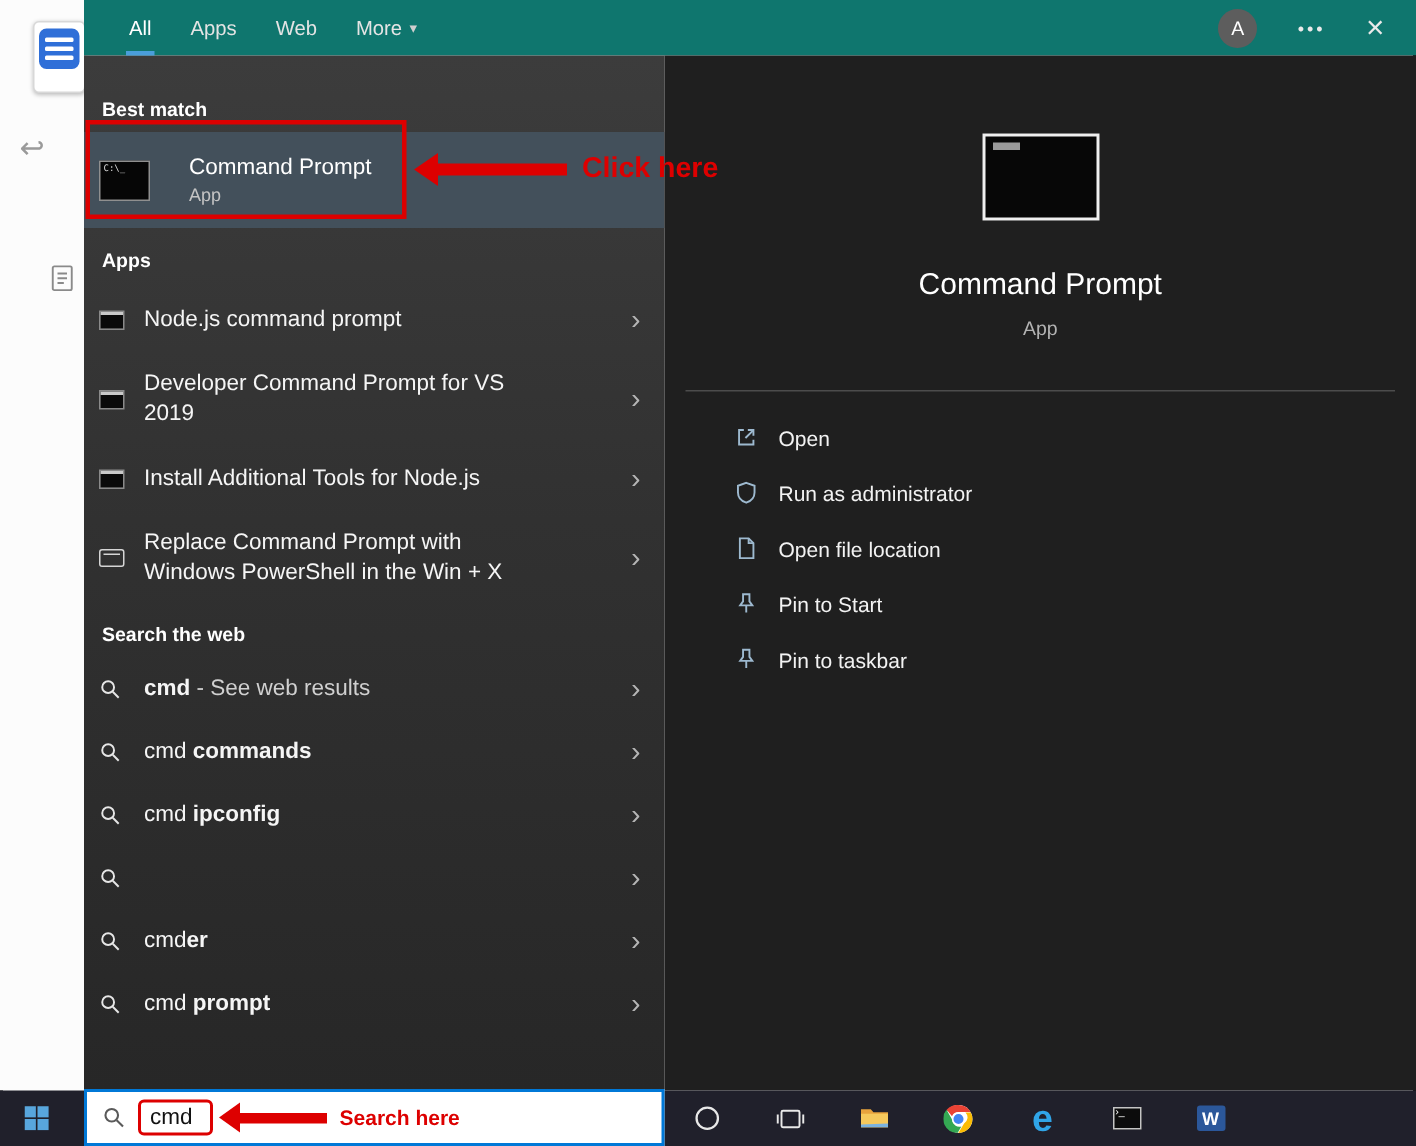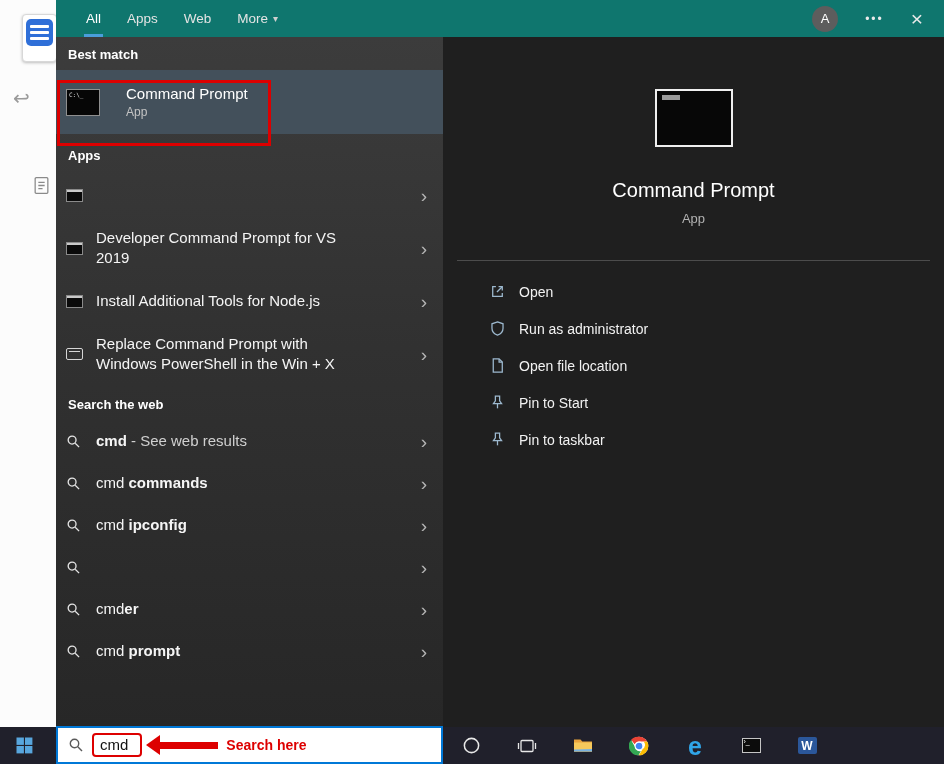--- a/index.html
+++ b/index.html
@@ -34,21 +34,21 @@
   .avatar { width:26px; height:26px; border-radius:50%; background:#5d5d5d; color:#fff; font-size:13px;
             display:flex; align-items:center; justify-content:center; cursor:pointer; }
   .ellipsis { font-size:12px; letter-spacing:2px; color:#eaeaea; cursor:pointer; }
   .close { font-size:21px; color:#eaeaea; cursor:pointer; line-height:1; }
 
   .flyout-body { flex:1; display:flex; min-height:0; }
 
   
   .left-list { width:387px; flex:0 0 387px; background:linear-gradient(180deg,#3c3c3c 0%,#313131 45%,#272727 100%); overflow:hidden; }
   .section-header { font-size:13px; font-weight:700; color:#fff; margin:14px 12px 8px; }
-  .section-header.first { margin-top:10px; }
+  .section-header.first { margin-top:28px; }
   .best-match { height:64px; background:#43505b; display:flex; align-items:center;
                 padding:0 14px 0 10px; cursor:pointer; }
   .bm-icon { width:34px; height:27px; background:#060606; border:1px solid #8f8f8f; margin-right:26px;
              position:relative; flex:0 0 34px; }
   .bm-prompt { position:absolute; left:2px; top:1px; font-size:6px; color:#ddd;
                font-family:"DejaVu Sans Mono", monospace; }
   .bm-title { font-size:15px; color:#fff; }
   .bm-sub { font-size:12px; color:#c4c4c4; margin-top:3px; }
 
   .result-row { display:flex; align-items:center; min-height:48px; padding:3px 16px 3px 10px; cursor:pointer; }
@@ -175,20 +175,21 @@
             <div class="bm-title">Command Prompt</div>
             <div class="bm-sub">App</div>
           </div>
         </div>
         <div id="result-sections">
             <div class="section-header">Apps</div>
             <div class="result-row">
               <div class="row-icon">
                 <span class="mini-cmd"></span>
               </div>
+              <div class="row-text">Node.js command prompt</div>
               <div class="chevron">›</div>
             </div>
             <div class="result-row tall">
               <div class="row-icon">
                 <span class="mini-cmd"></span>
               </div>
               <div class="row-text two-line">Developer Command Prompt for VS 2019</div>
               <div class="chevron">›</div>
             </div>
             <div class="result-row">
@@ -319,20 +320,25 @@
                 </svg>
               </div>
               <span>Pin to taskbar</span>
             </div>
           </div>
       </div>
     </div>
   </div>
 
   <div class="anno-box bm-anno"></div>
+  <div class="anno-arrow click-anno">
+    <span class="tri"></span>
+    <span class="bar"></span>
+    <span class="anno-text">Click here</span>
+  </div>
 
   <div class="searchbar">
     <span class="sb-search">
       <svg viewBox="0 0 16 16" fill="none" stroke="currentColor" stroke-width="1.4">
           <circle cx="6.5" cy="6.5" r="4.2"></circle>
           <path d="M9.8 9.8 L14 14"></path>
         </svg>
     </span>
     <span class="query">cmd</span>
     <span class="anno-arrow inline-anno">

